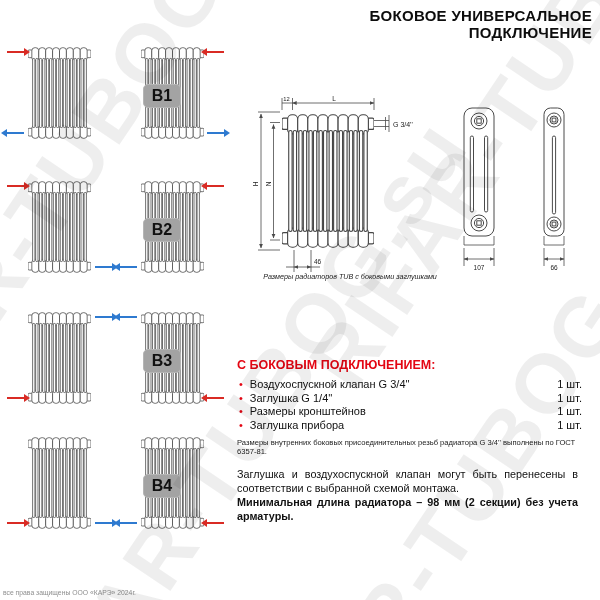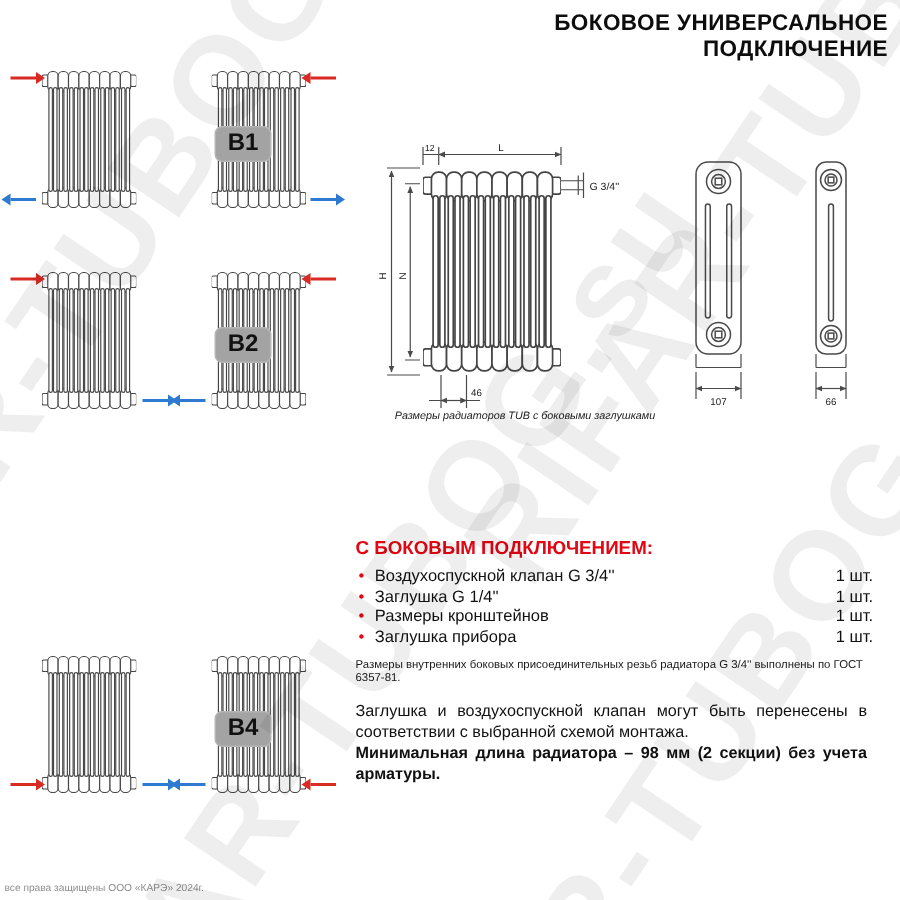--- a/index.html
+++ b/index.html
@@ -155,20 +155,33 @@
     <svg class="rad r" viewBox="0 0 164 240">
         <use href="#radsym"></use>
       </svg>
     <div class="scheme-label">B2</div>
     <div class="arr red dir-r p-oL-t"></div>
     <div class="arr red dir-l p-oR-t"></div>
     <div class="arr blue dir-r p-iL-b"></div>
     <div class="arr blue dir-l p-iR-b"></div>
   </div>
 
+  <div class="scheme-row" id="row-b3">
+    <svg class="rad l" viewBox="0 0 164 240">
+        <use href="#radsym"></use>
+      </svg>
+    <svg class="rad r" viewBox="0 0 164 240">
+        <use href="#radsym"></use>
+      </svg>
+    <div class="scheme-label">B3</div>
+    <div class="arr blue dir-r p-iL-t"></div>
+    <div class="arr blue dir-l p-iR-t"></div>
+    <div class="arr red dir-r p-oL-b"></div>
+    <div class="arr red dir-l p-oR-b"></div>
+  </div>
 
   <div class="scheme-row" id="row-b4">
     <svg class="rad l" viewBox="0 0 164 240">
         <use href="#radsym"></use>
       </svg>
     <svg class="rad r" viewBox="0 0 164 240">
         <use href="#radsym"></use>
       </svg>
     <div class="scheme-label">B4</div>
     <div class="arr red dir-r p-oL-b"></div>

